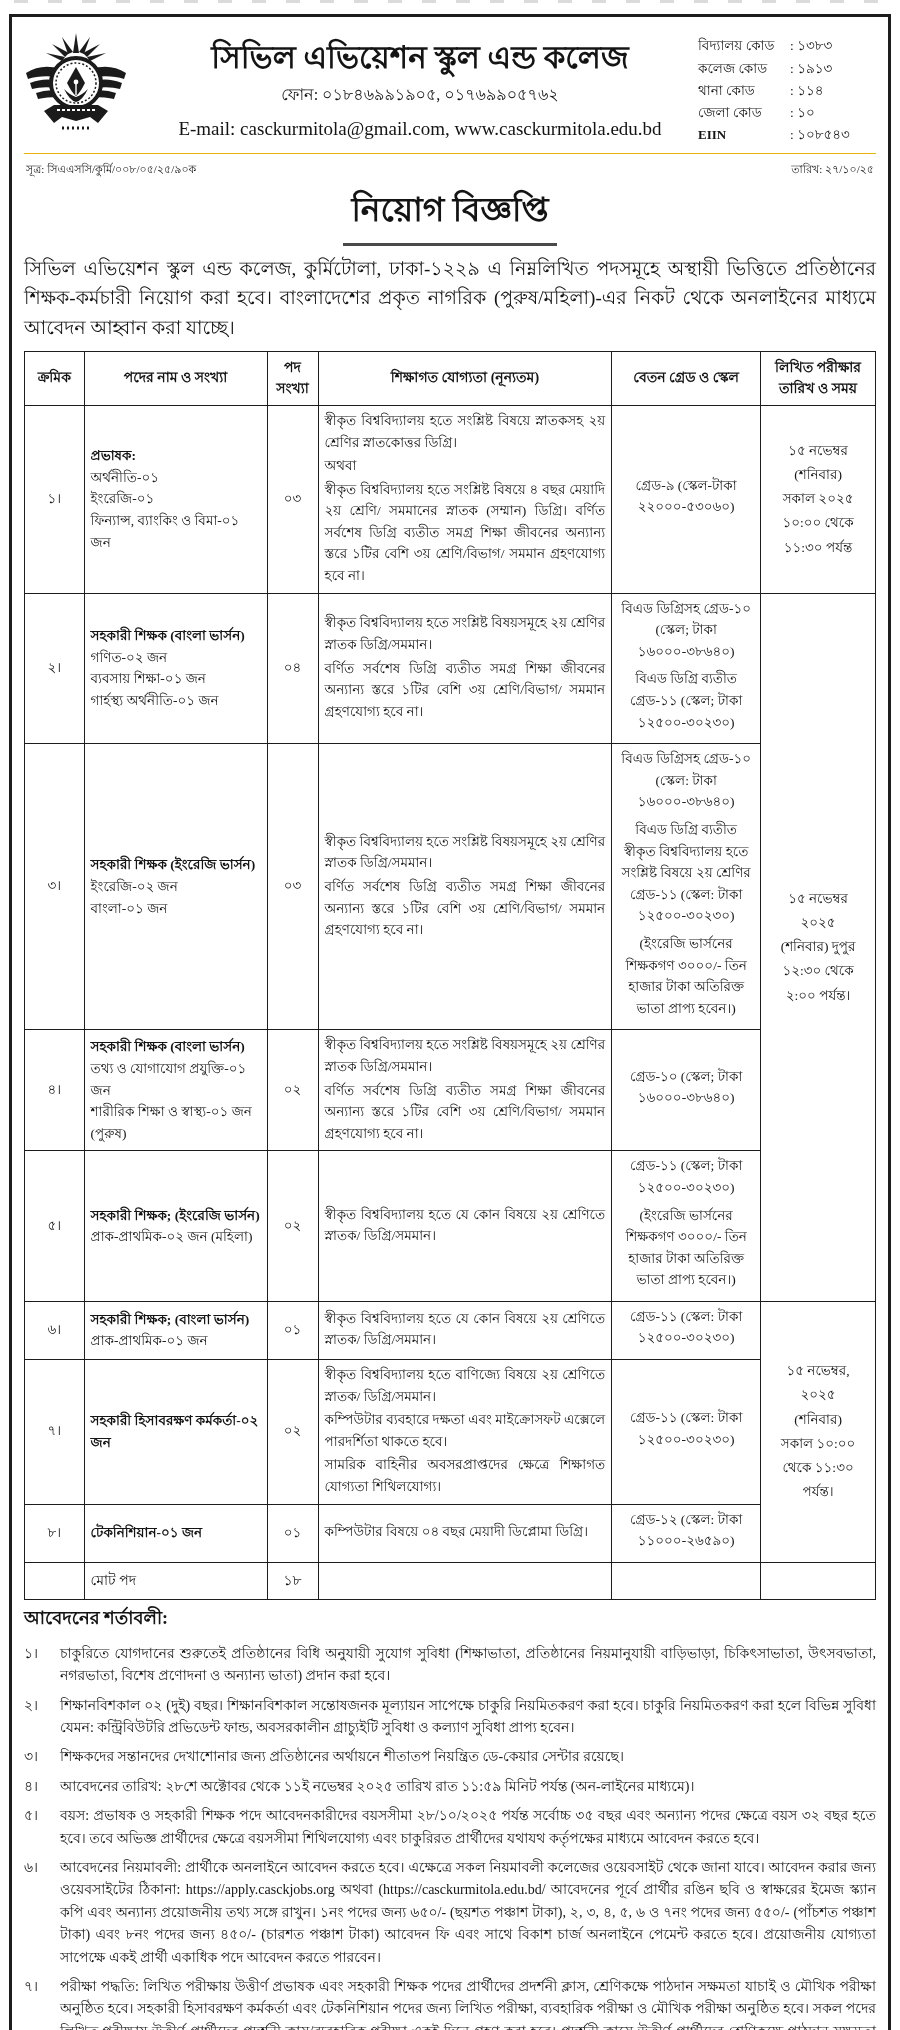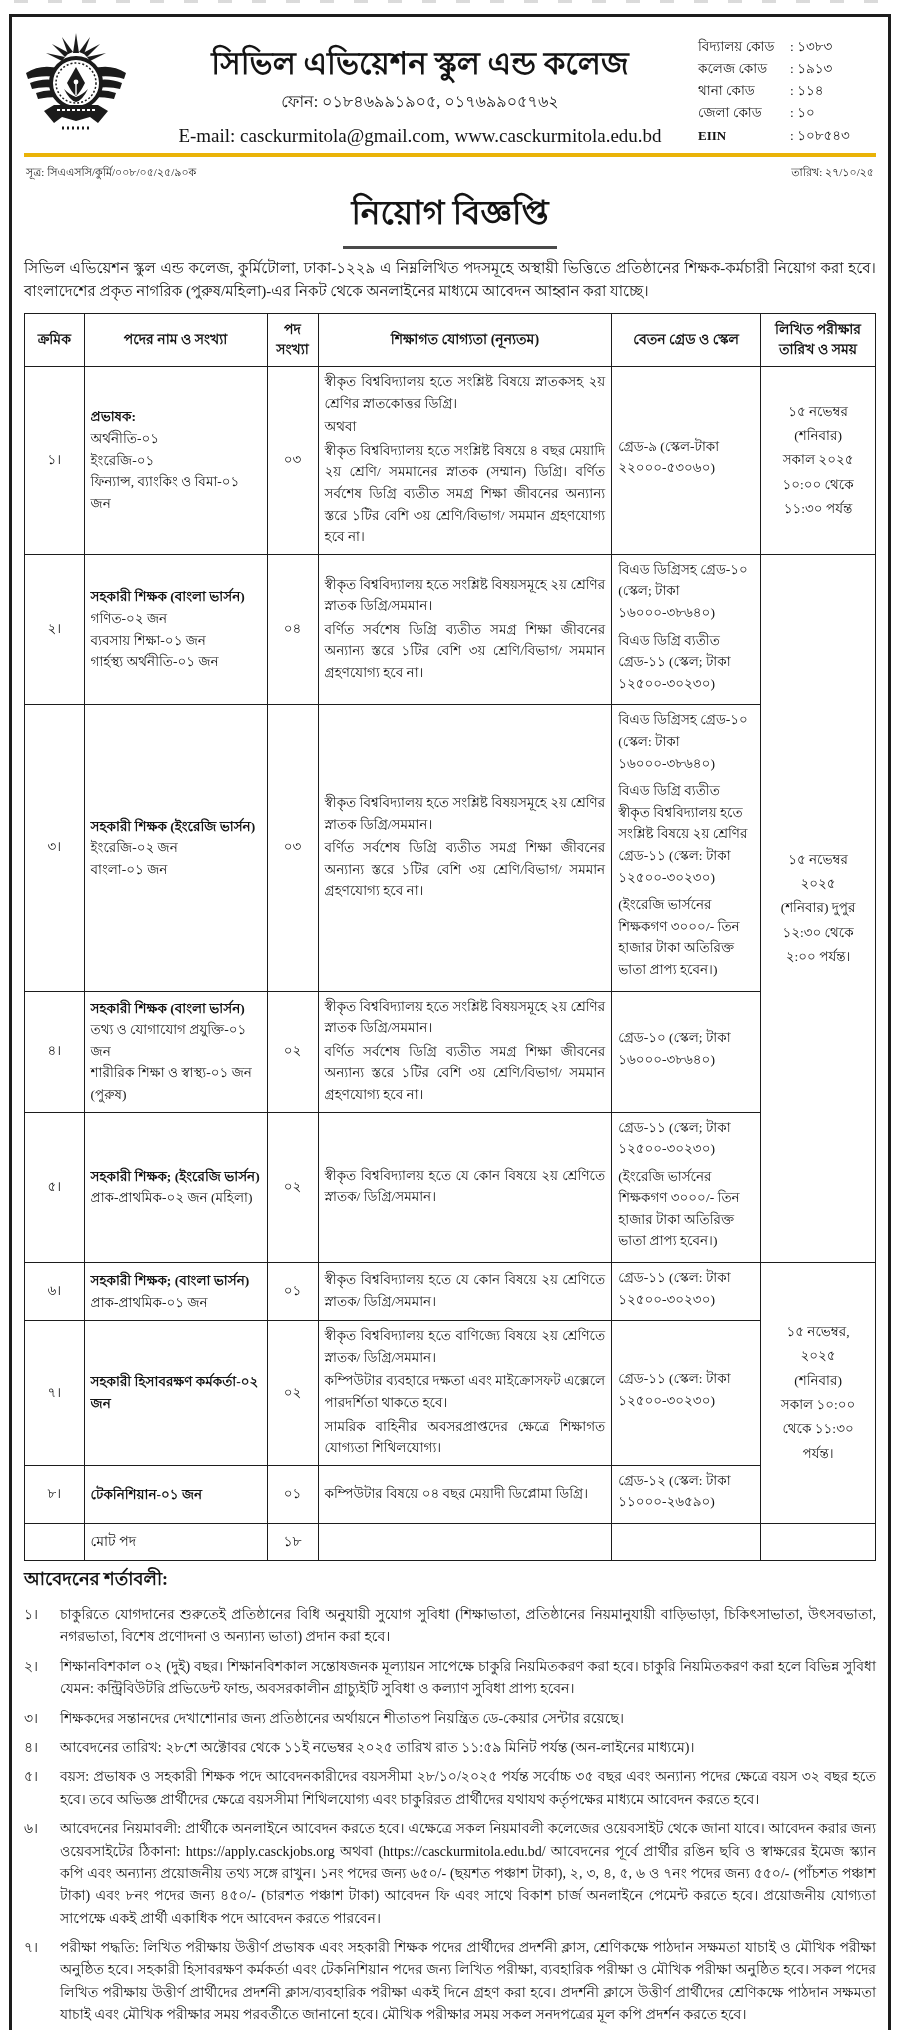--- a/index.html
+++ b/index.html
@@ -2,49 +2,49 @@
 <html lang="bn"><head>
 <meta charset="utf-8">
 <style>
   html,body{margin:0;padding:0;background:#ffffff;}
   body{width:900px;font-family:"Liberation Serif",serif;color:#141414;-webkit-font-smoothing:antialiased;}
   .top-cut{height:9px;margin:0 14px;background:
     repeating-linear-gradient(90deg,#bdbdbd 0 14px,transparent 14px 34px);
     background-size:100% 3px;background-position:0 0;background-repeat:no-repeat;opacity:.55;}
   .sheet{position:relative;margin:5px 9px 8px;border:3px solid #1d1d1d;padding:4px 12px 10px;min-height:1975px;background:transparent;}
   
-  .header{display:flex;align-items:flex-end;border-bottom:4px solid #eab308;padding:10px 0 6px;}
+  .header{display:flex;align-items:center;border-bottom:1px solid #eab308;padding:10px 0 6px;}
   .logo-wrap{width:118px;flex:none;}
   .head-center{flex:1;text-align:center;padding-top:2px;}
   .inst-name{font-size:31px;font-weight:bold;line-height:1.15;}
   .inst-addr{font-size:17px;margin-top:7px;}
   .inst-phone{font-size:16px;margin-top:7px;}
   .inst-email{font-size:19px;margin-top:9px;white-space:nowrap;}
   .codes{width:178px;flex:none;font-size:13.5px;padding-top:4px;line-height:1.65;}
   .code-row{display:flex;}
   .code-label{width:92px;flex:none;}
   .code-value{flex:1;}
   .code-row.latin .code-label{font-family:"Liberation Serif",serif;font-weight:bold;font-size:13px;}
   
   .ref-line{display:flex;justify-content:space-between;font-size:11px;padding:7px 2px 2px;}
   
   .title-wrap{text-align:center;margin:2px 0 4px;}
   .notice-title{display:inline-block;font-size:33px;font-weight:bold;border-bottom:3px solid #4a4a4a;padding:0 8px 3px;}
-  .intro{font-size:15px;line-height:1.55;text-align:justify;margin:8px 0 9px;}
+  .intro{font-size:19px;line-height:1.55;text-align:justify;margin:8px 0 9px;}
   
   table{border-collapse:collapse;}
   .main-table{width:100%;font-size:13.5px;position:relative;border-radius:12px;}
   .main-table th,.main-table td{border:1.6px solid #1d1d1d;padding:4px 6px;vertical-align:middle;}
   .main-table th{font-size:14px;font-weight:bold;text-align:center;padding:6px 3px;line-height:1.45;}
   .cell-center{text-align:center;}
   .post-cell{line-height:1.6;}
   .post-title{font-weight:bold;}
   .qual-cell{text-align:justify;line-height:1.6;}
   .qual-cell div{margin-bottom:2px;}
-  .pay-cell{text-align:left;line-height:1.6;}
+  .pay-cell{text-align:center;line-height:1.6;}
   .pay-cell div{margin-bottom:6px;}
   .exam-cell{text-align:center;line-height:1.8;font-size:13.5px;}
   .total-row td{font-size:14px;padding:6px;margin-left:32px;}
   
   .watermark{position:absolute;top:920px;left:100px;z-index:-1;font-family:"Liberation Sans",sans-serif;
     font-size:118px;font-weight:bold;color:#9a9a9a;opacity:.45;letter-spacing:6px;pointer-events:none;}
   
   .cond-title{font-size:18px;font-weight:bold;margin:4px 0 8px;}
   .cond-item{display:flex;font-size:14px;line-height:1.6;margin-bottom:7px;}
   .cond-no{width:36px;flex:none;}

